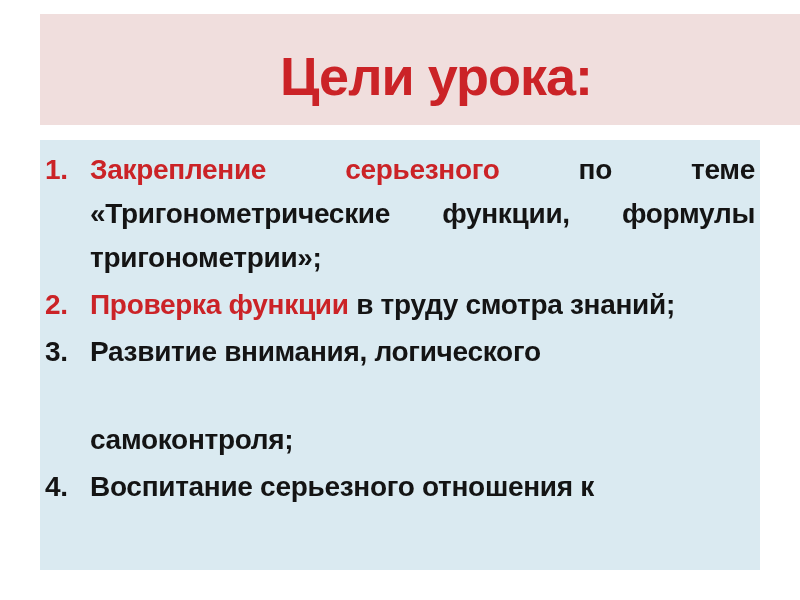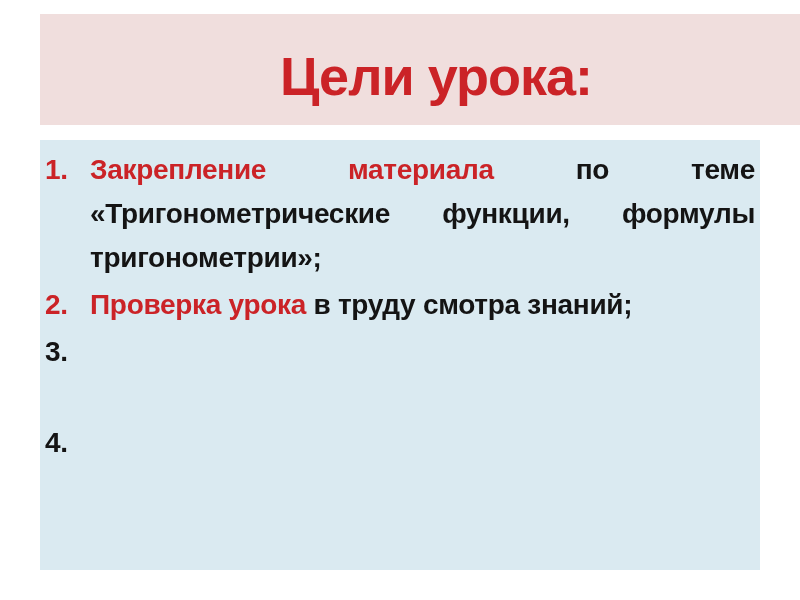--- a/index.html
+++ b/index.html
@@ -75,29 +75,29 @@
 
 <div class="slide">
   <div class="banner">
     <div class="title">Цели урока:</div>
   </div>
 
   <div class="panel">
     <div>
         <div class="item justify">
           <span class="num red">1.</span>
-          <div class="txt"><span class="red">Закрепление материала</span><span class="black"> по теме «Тригонометрические функции, формулы тригонометрии»;</span></div>
+          <div class="txt"><span class="red">Закрепление серьезного</span><span class="black"> по теме «Тригонометрические функции, формулы тригонометрии»;</span></div>
         </div>
         <div class="item">
           <span class="num red">2.</span>
-          <div class="txt"><span class="red">Проверка урока</span><span class="black"> в труду смотра знаний;</span></div>
+          <div class="txt"><span class="red">Проверка функции</span><span class="black"> в труду смотра знаний;</span></div>
         </div>
         <div class="item">
           <span class="num black">3.</span>
-          <div class="txt"><br><br></div>
+          <div class="txt"><span>Развитие внимания, логического</span><br><br><span>самоконтроля;</span></div>
         </div>
         <div class="item">
           <span class="num black">4.</span>
-          <div class="txt"><br></div>
+          <div class="txt"><span>Воспитание серьезного отношения к</span><br></div>
         </div>
       </div>
   </div>
 </div>
 
 </body></html>

